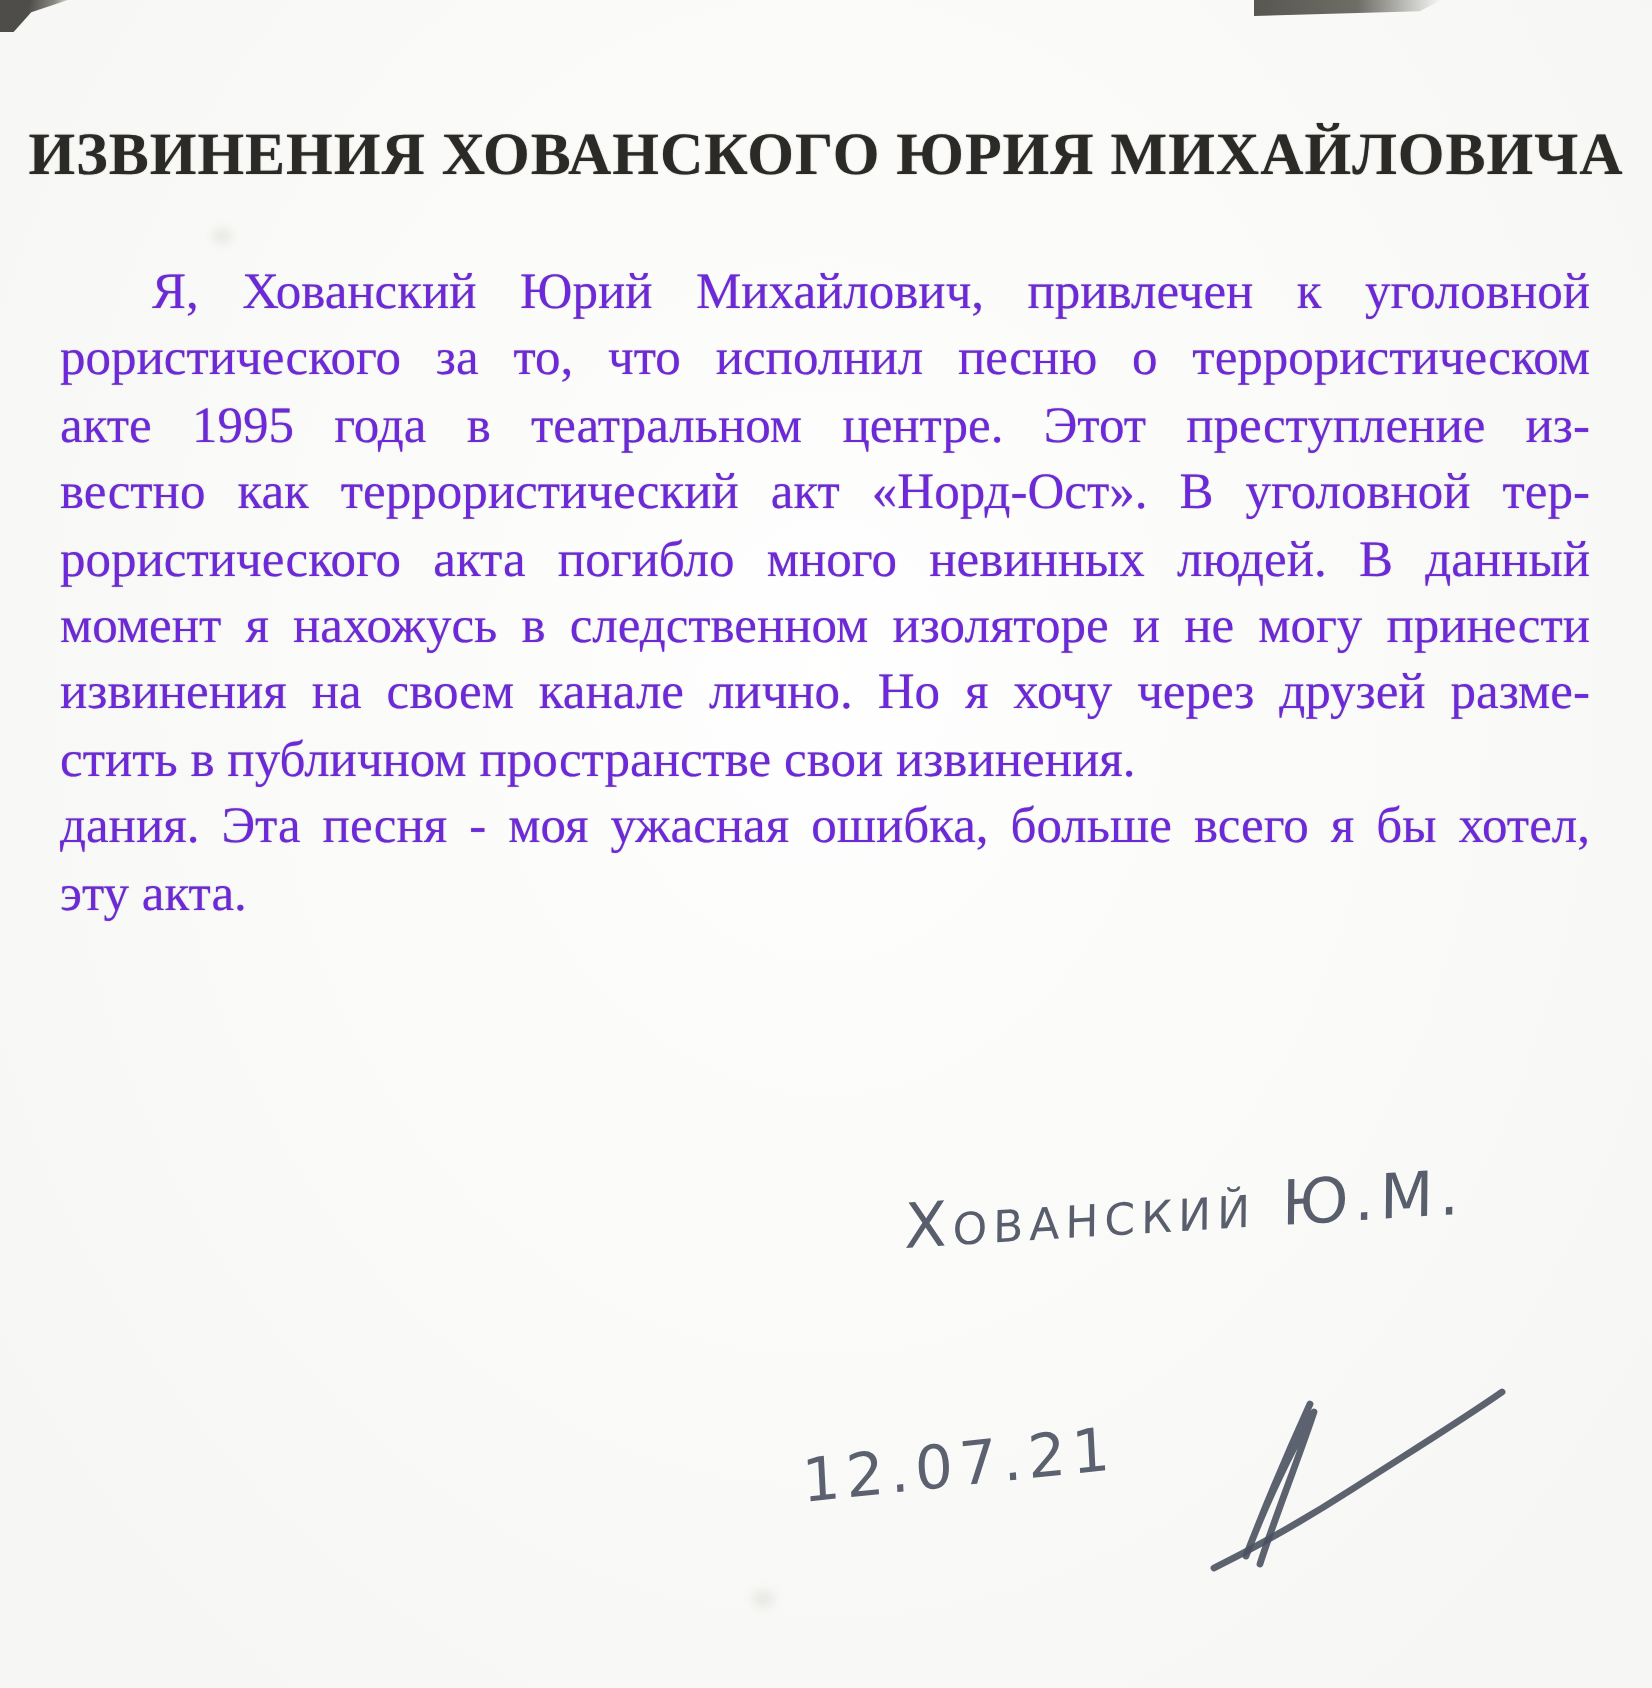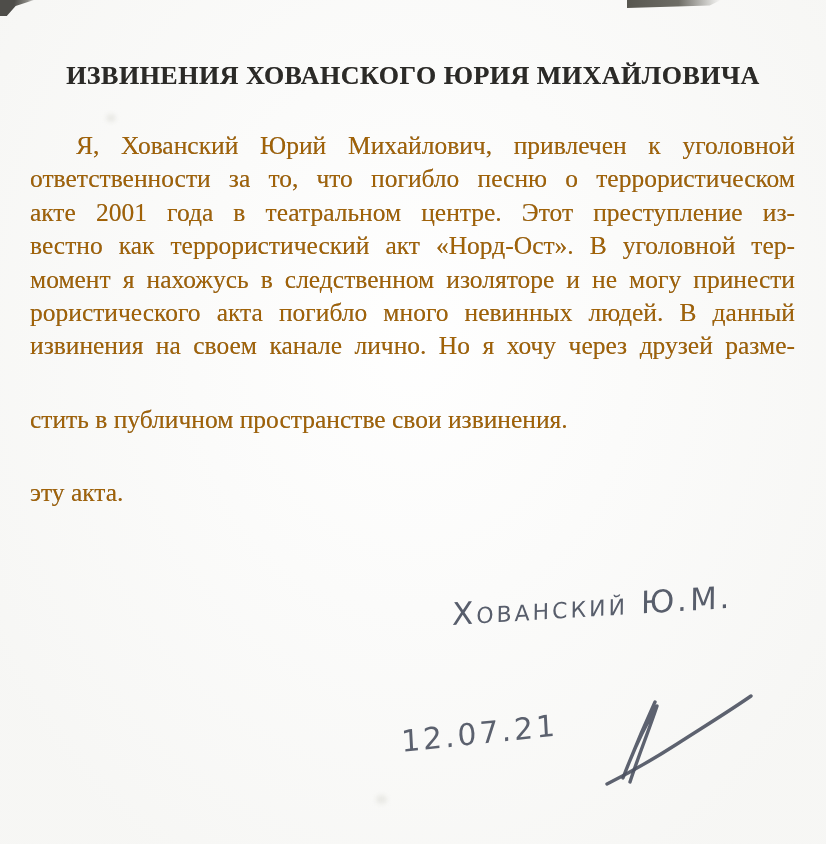--- a/index.html
+++ b/index.html
@@ -32,35 +32,35 @@
     background: #e9e9e5; filter: blur(2px);
   }
   .smudge.a { left: 106px; top: 114px; width: 10px; height: 8px; }
   .smudge.b { left: 376px; top: 795px; width: 11px; height: 9px; }
 
   
   .doc-title {
     position: absolute; top: 61px; left: 0; width: 100%;
     text-align: center;
     font-weight: bold;
-    font-size: 26px;
+    font-size: 30px;
     letter-spacing: 0.5px;
     color: #2b2a27;
     text-shadow: 0 0 0.6px rgba(50,48,44,0.55);
   }
   .doc-body {
     position: absolute; top: 129px; left: 30px; width: 765px;
     font-size: 25.5px;
     line-height: 33.4px;
-    color: #a16207;
+    color: #6d28d9;
     text-shadow: 0 0 0.6px rgba(60,58,52,0.5);
   }
   .line { text-align: justify; text-align-last: justify; }
   .line.first { text-indent: 46px; }
-  .line.last { text-align-last: left; margin-top: 40px; }
+  .line.last { text-align-last: left; }
 
   
   .hand { color: #4b5160; }
   .hand-name {
     position: absolute; left: 452px; top: 596px; width: 370px;
     font-family: "DejaVu Sans", sans-serif;
     font-variant: small-caps;
     font-size: 31px;
     letter-spacing: 3px;
     transform: rotate(-3.5deg) skewX(-4deg);
@@ -97,29 +97,30 @@
   <div class="artifact tl"></div>
   <div class="artifact tr"></div>
   <div class="smudge a"></div>
   <div class="smudge b"></div>
 
   <div class="doc-title">ИЗВИНЕНИЯ ХОВАНСКОГО ЮРИЯ МИХАЙЛОВИЧА</div>
 
   <div class="doc-body">
     <div>
       <div class="line first">Я, Хованский Юрий Михайлович, привлечен к уголовной</div>
-      <div class="line">ответственности за то, что погибло песню о террористическом</div>
-      <div class="line">акте 2001 года в театральном центре. Этот преступление из-</div>
+      <div class="line">рористического за то, что исполнил песню о террористическом</div>
+      <div class="line">акте 1995 года в театральном центре. Этот преступление из-</div>
       <div class="line">вестно как террористический акт «Норд-Ост». В уголовной тер-</div>
+      <div class="line">рористического акта погибло много невинных людей. В данный</div>
       <div class="line">момент я нахожусь в следственном изоляторе и не могу принести</div>
-      <div class="line">рористического акта погибло много невинных людей. В данный</div>
       <div class="line">извинения на своем канале лично. Но я хочу через друзей разме-</div>
       <div class="line last">стить в публичном пространстве свои извинения.</div>
     </div>
     <div>
+      <div class="line">дания. Эта песня - моя ужасная ошибка, больше всего я бы хотел,</div>
     </div>
     <div>
       <div class="line last">эту акта.</div>
     </div>
   </div>
 
   <div class="hand hand-name">Хованский Ю.М.</div>
   <div class="hand hand-date">12.07.21</div>
 
   <svg class="flourish" viewBox="0 0 172 102">

